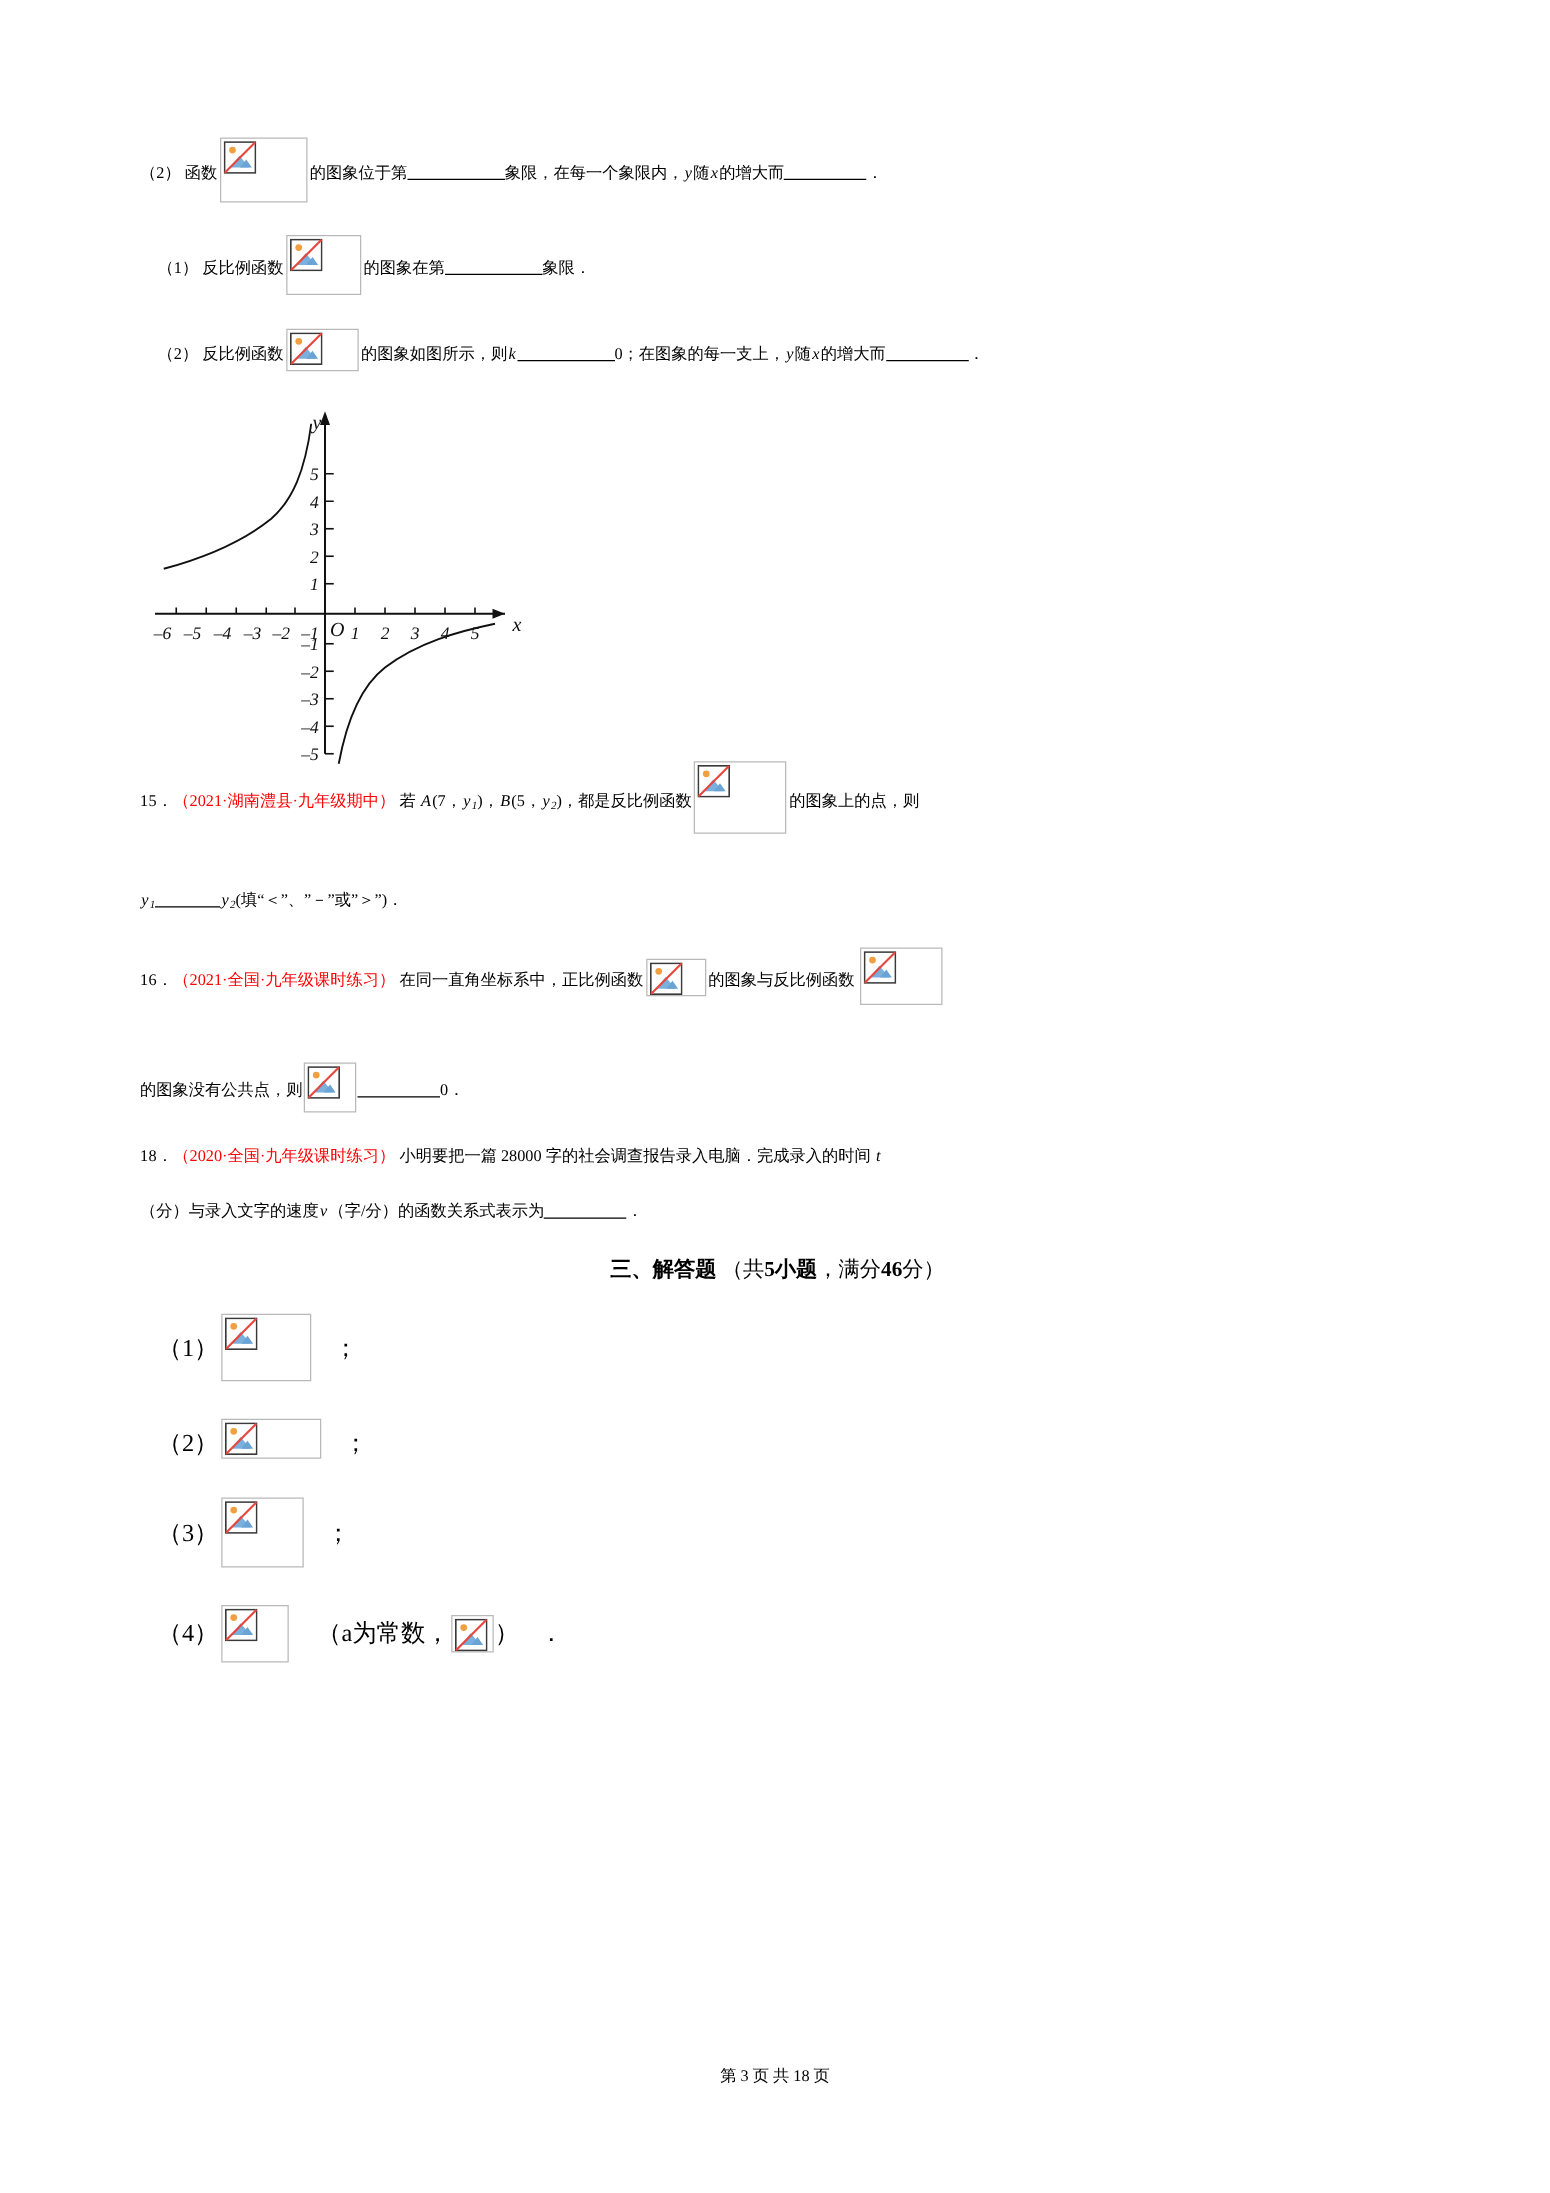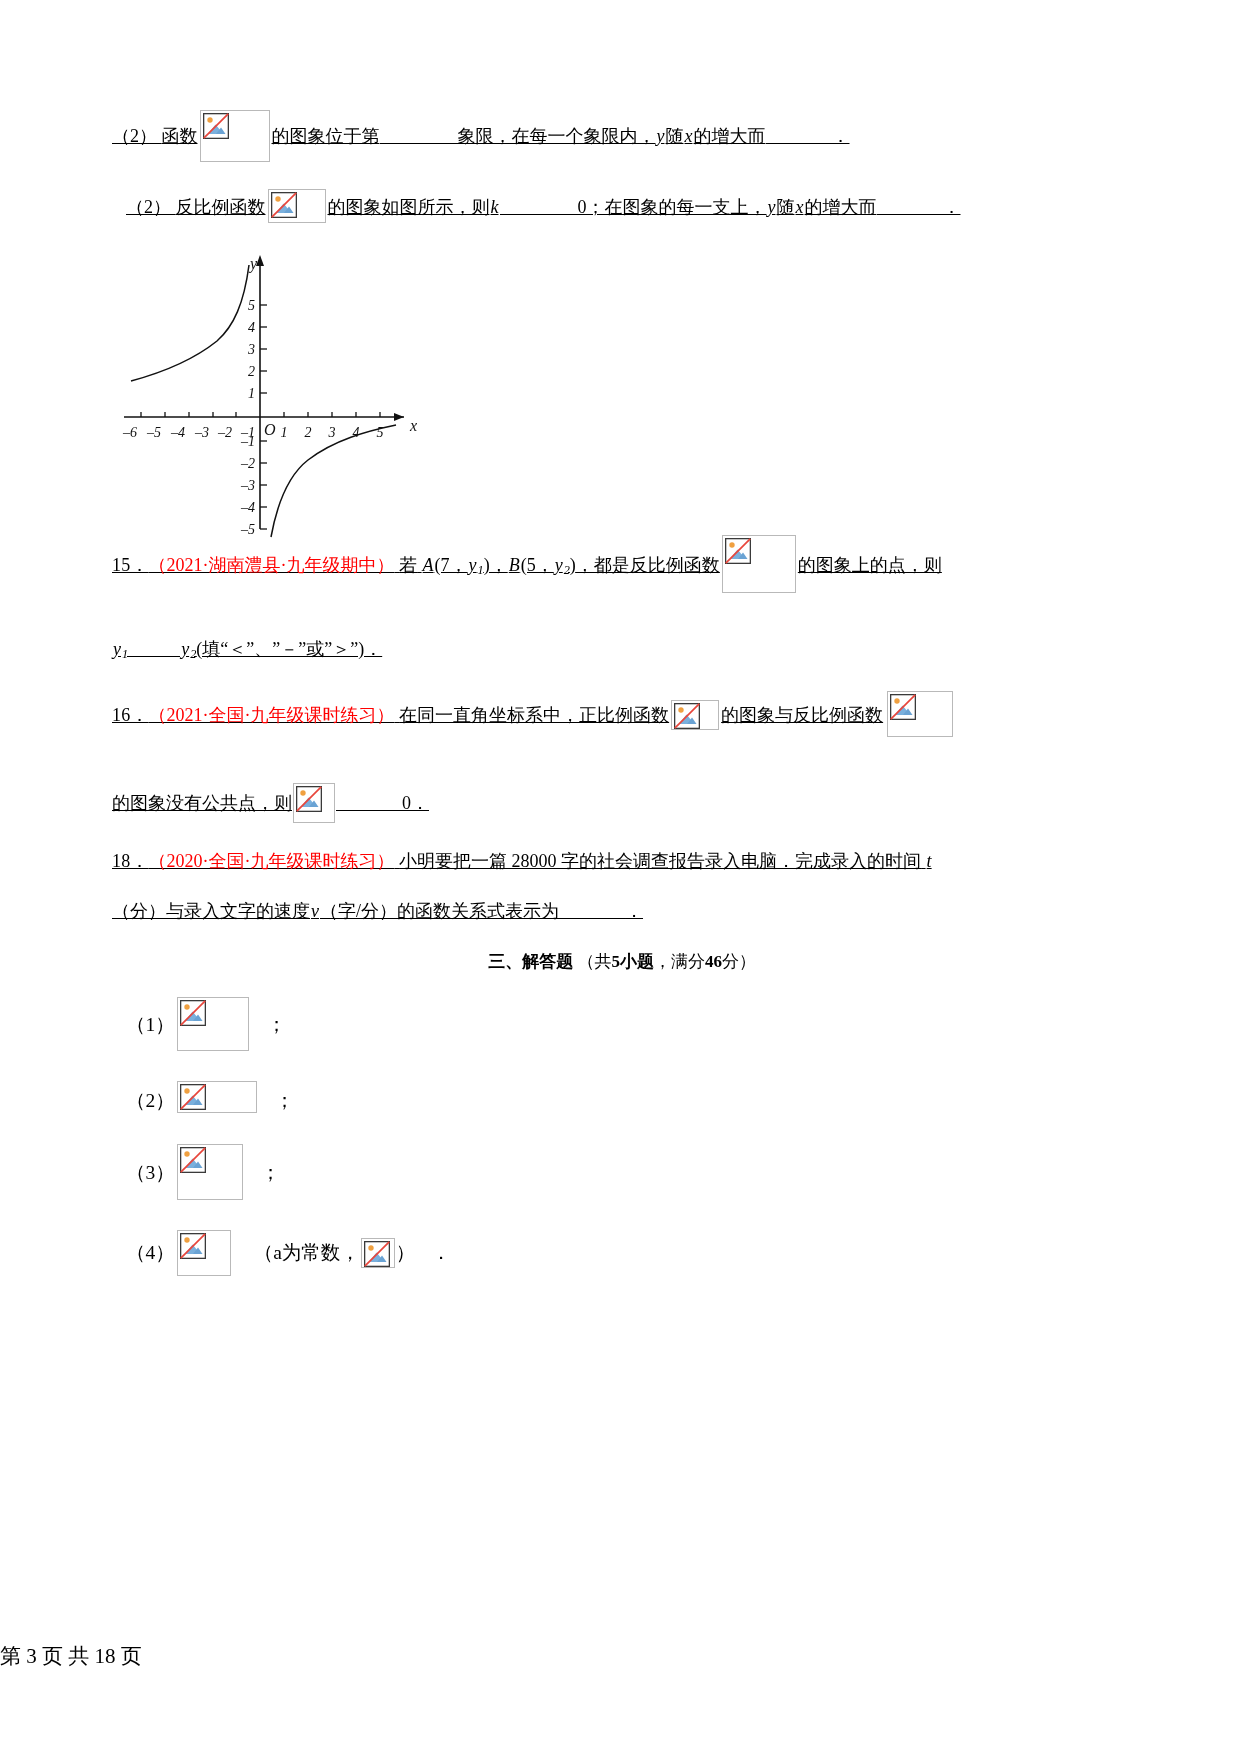--- a/index.html
+++ b/index.html
@@ -23,25 +23,24 @@
   .content {
     position: absolute;
     left: 112px;
     top: 110px;
     width: 1020px;
   }
 
   
   .line {
     position: relative;
-    font-size: 18px;
+    font-size: 13px;
     line-height: 1.35;
     color: #000;
     white-space: nowrap;
-    text-decoration: underline;
   }
   .q-line {
     margin-top: 30px;
   }
   .sub-line {
     margin-top: 26px;
     padding-left: 14px;
   }
   .cont-line {
     margin-top: 30px;
@@ -124,22 +123,22 @@
   .q19item .semi {
     margin-left: 16px;
   }
 
   
   .footer {
     position: absolute;
     left: 0;
     right: 0;
     bottom: 84px;
-    text-align: left;
-    font-size: 21px;
+    text-align: center;
+    font-size: 13px;
     color: #000;
   }
 </style>
 </head>
 <body>
 
 <div class="page">
   <div class="content">
 
     <div class="line" style="margin-top:0;">
@@ -149,20 +148,32 @@
           <rect x="0.6" y="0.6" width="24.8" height="24.8" fill="#ffffff" stroke="#3a3a3a" stroke-width="1.4"></rect>
           <circle cx="7" cy="7" r="2.7" fill="#f0a040"></circle>
           <path d="M5 21 L12.5 11.5 L20.5 21 Z" fill="#7ab0dd"></path>
           <path d="M13 21 L18 14.5 L22.5 21 Z" fill="#6aa3d4"></path>
           <line x1="0.8" y1="25.2" x2="25.2" y2="0.8" stroke="#e8463c" stroke-width="1.7"></line>
         </svg>
       </span><span>的图象位于第</span><span class="blank b-lg"></span><span>象限，在每一个象限内，</span><em class="v">y</em><span>随</span><em class="v">x</em><span>的增大而</span><span class="blank b-md"></span><span>．</span>
     </div>
 
 
+    <div class="line sub-line">
+      <span>（1）</span>
+      <span>反比例函数</span><span class="brokenimg" style="width:60px;height:48px;margin:0 2px;vertical-align:-18px;">
+        <svg class="glyph" viewBox="0 0 26 26">
+          <rect x="0.6" y="0.6" width="24.8" height="24.8" fill="#ffffff" stroke="#3a3a3a" stroke-width="1.4"></rect>
+          <circle cx="7" cy="7" r="2.7" fill="#f0a040"></circle>
+          <path d="M5 21 L12.5 11.5 L20.5 21 Z" fill="#7ab0dd"></path>
+          <path d="M13 21 L18 14.5 L22.5 21 Z" fill="#6aa3d4"></path>
+          <line x1="0.8" y1="25.2" x2="25.2" y2="0.8" stroke="#e8463c" stroke-width="1.7"></line>
+        </svg>
+      </span><span>的图象在第</span><span class="blank b-lg"></span><span>象限．</span>
+    </div>
 
     <div class="line sub-line" style="margin-top:27px;">
       <span>（2）</span>
       <span>反比例函数</span><span class="brokenimg" style="width:58px;height:34px;margin:0 2px;vertical-align:-10px;">
         <svg class="glyph" viewBox="0 0 26 26">
           <rect x="0.6" y="0.6" width="24.8" height="24.8" fill="#ffffff" stroke="#3a3a3a" stroke-width="1.4"></rect>
           <circle cx="7" cy="7" r="2.7" fill="#f0a040"></circle>
           <path d="M5 21 L12.5 11.5 L20.5 21 Z" fill="#7ab0dd"></path>
           <path d="M13 21 L18 14.5 L22.5 21 Z" fill="#6aa3d4"></path>
           <line x1="0.8" y1="25.2" x2="25.2" y2="0.8" stroke="#e8463c" stroke-width="1.7"></line>

